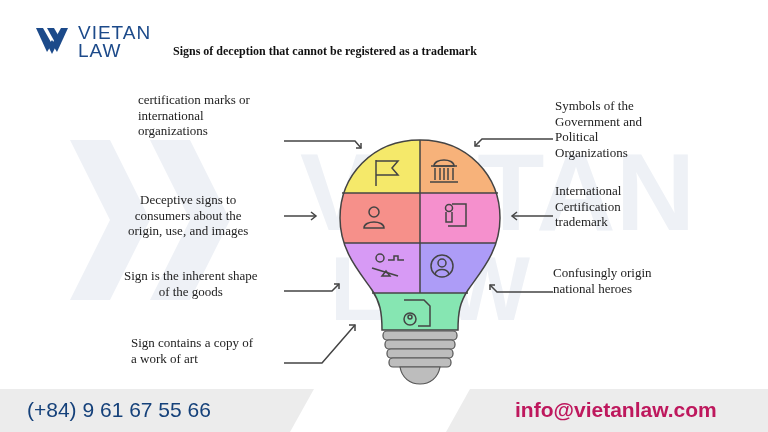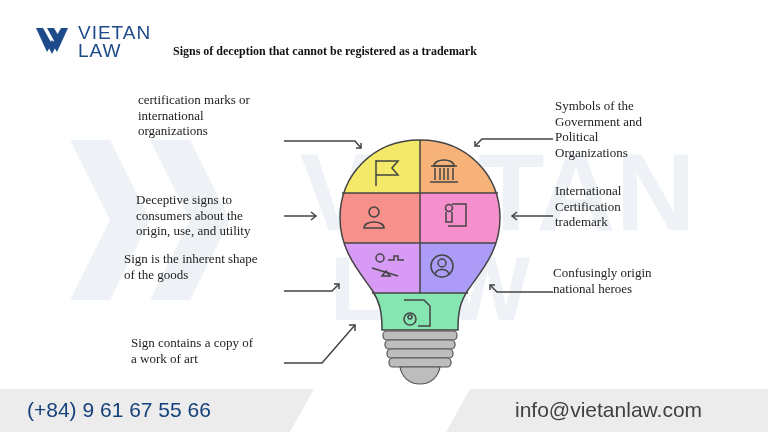--- a/index.html
+++ b/index.html
@@ -4,21 +4,21 @@
 <style>
   html,body{margin:0;padding:0;}
   body{width:768px;height:432px;overflow:hidden;background:#fff;position:relative;font-family:"Liberation Serif",serif;}
   .wm{position:absolute;left:0;top:0;width:768px;height:432px;pointer-events:none;}
   .logo{position:absolute;left:34px;top:24px;display:flex;align-items:center;}
   .logo-text{margin-left:8px;color:#1c4a8a;font-family:"Liberation Sans",sans-serif;font-size:19px;line-height:18px;letter-spacing:1px;}
   .title{position:absolute;left:173px;top:44px;font-size:12px;font-weight:bold;color:#111;}
   .lbl{position:absolute;font-size:13px;line-height:15.5px;color:#222;}
   .diagram{position:absolute;left:0;top:0;}
   .phone{position:absolute;left:27px;top:398px;font-family:"Liberation Sans",sans-serif;font-size:21px;color:#15417a;}
-  .email{position:absolute;left:515px;top:398px;font-family:"Liberation Sans",sans-serif;font-size:21px;color:#404040;}
+  .email{position:absolute;left:515px;top:398px;font-family:"Liberation Sans",sans-serif;font-size:21px;color:#be185d;font-weight:bold;}
 </style>
 </head>
 <body>
 
 <svg class="wm" viewBox="0 0 768 432">
   <g fill="#eef1f6">
     <polygon points="70,140 110,140 150,220 110,300 70,300 110,220"></polygon>
     <polygon points="150,140 190,140 230,220 190,300 150,300 190,220"></polygon>
     <text x="300" y="230" font-family="Liberation Sans, sans-serif" font-size="110" font-weight="bold">VIETAN</text>
     <text x="330" y="320" font-family="Liberation Sans, sans-serif" font-size="90" font-weight="bold">LAW</text>
@@ -38,26 +38,26 @@
   </div>
 </div>
 
 <div class="title">Signs of deception that cannot be registered as a trademark</div>
 
 <div class="lbl" style="left:138px;top:92px;">
     <div>certification marks or</div>
     <div>international</div>
     <div>organizations</div>
 </div>
-<div class="lbl" style="left:136px;top:192px;">
+<div class="lbl" style="left:128px;top:192px;text-align:center;">
   <div>Deceptive signs to</div>
     <div>consumers about the</div>
-    <div>origin, use, and utility</div>
+    <div>origin, use, and images</div>
 </div>
-<div class="lbl" style="left:124px;top:251px;">
+<div class="lbl" style="left:124px;top:268px;text-align:center;">
   <div>Sign is the inherent shape</div>
     <div>of the goods</div>
 </div>
 <div class="lbl" style="left:131px;top:335px;">
   <div>Sign contains a copy of</div>
     <div>a work of art</div>
 </div>
 
 <div class="lbl" style="left:555px;top:98px;">
   <div>Symbols of the</div>

